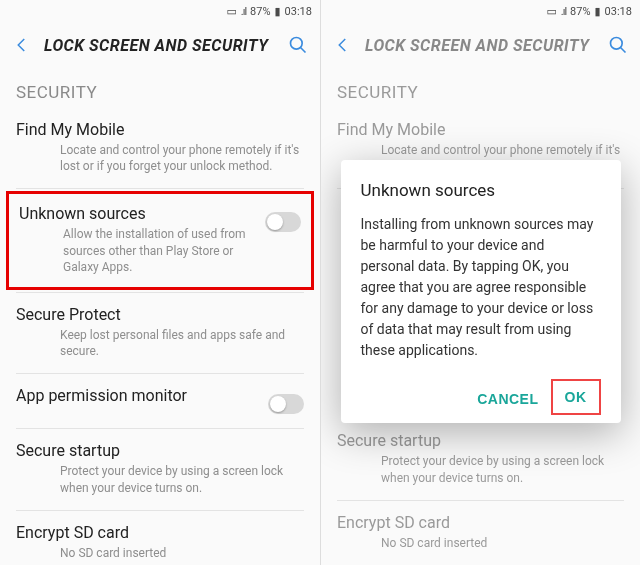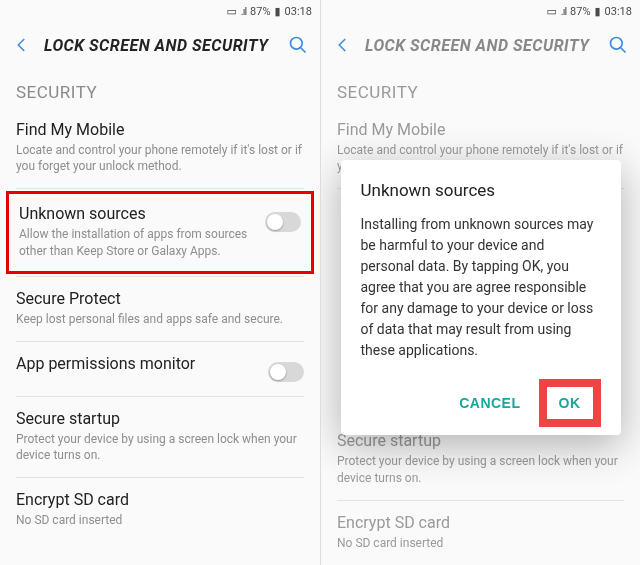--- a/index.html
+++ b/index.html
@@ -76,20 +76,21 @@
   .setting .txt { flex: 1; }
   .setting-title {
     font-size: 16px;
     color: #222;
     margin-bottom: 3px;
   }
   .setting-desc {
     font-size: 12px;
     color: #8e8e8e;
     line-height: 1.35;
+    margin-left: 44px;
   }
   .divider {
     height: 1px;
     background: #e3e3e3;
     margin: 0 16px;
   }
   .toggle {
     width: 36px; height: 20px;
     border-radius: 10px;
     background: #d8d8d8;
@@ -138,34 +139,33 @@
   }
   .dialog-body {
     font-size: 14px;
     color: #333;
     line-height: 1.5;
     margin-bottom: 18px;
   }
   .dialog-actions {
     display: flex;
     justify-content: flex-end;
-    gap: 6px;
-    align-items: center;
+    align-items: flex-end;
   }
   .dialog-btn {
     font-size: 14px;
     font-weight: 700;
     color: #1aa69a;
     padding: 8px 12px;
     background: transparent;
     border: none;
     letter-spacing: 0.5px;
   }
   .ok-highlight {
-    border: 8px solid #ef4444;
+    border: 2px solid #ef4444;
     padding: 4px 2px;
   }
   .ok-highlight .dialog-btn { padding: 4px 10px; }
   .dim-text .setting-title,
   .dim-text .section-header,
   .dim-text .setting-desc { color: #9a9a9a; }
   .dim-text .app-title { color: #888; }
 </style>
 </head>
 <body>
@@ -199,39 +199,39 @@
     <div class="txt">
       <div class="setting-title">Find My Mobile</div>
       <div class="setting-desc">Locate and control your phone remotely if it's lost or if you forget your unlock method.</div>
     </div>
   </div>
   <div class="divider"></div>
 
   <div class="setting highlight-red">
     <div class="txt">
       <div class="setting-title">Unknown sources</div>
-      <div class="setting-desc">Allow the installation of apps from sources other than Keep Store or Galaxy Apps.</div>
+      <div class="setting-desc">Allow the installation of used from sources other than Play Store or Galaxy Apps.</div>
     </div>
     <div class="toggle">
         <div class="knob"></div>
       </div>
   </div>
   <div class="divider"></div>
 
   <div class="setting">
     <div class="txt">
       <div class="setting-title">Secure Protect</div>
       <div class="setting-desc">Keep lost personal files and apps safe and secure.</div>
     </div>
   </div>
   <div class="divider"></div>
 
   <div class="setting">
     <div class="txt">
-      <div class="setting-title">App permissions monitor</div>
+      <div class="setting-title">App permission monitor</div>
     </div>
     <div class="toggle">
         <div class="knob"></div>
       </div>
   </div>
   <div class="divider"></div>
 
   <div class="setting">
     <div class="txt">
       <div class="setting-title">Secure startup</div>

